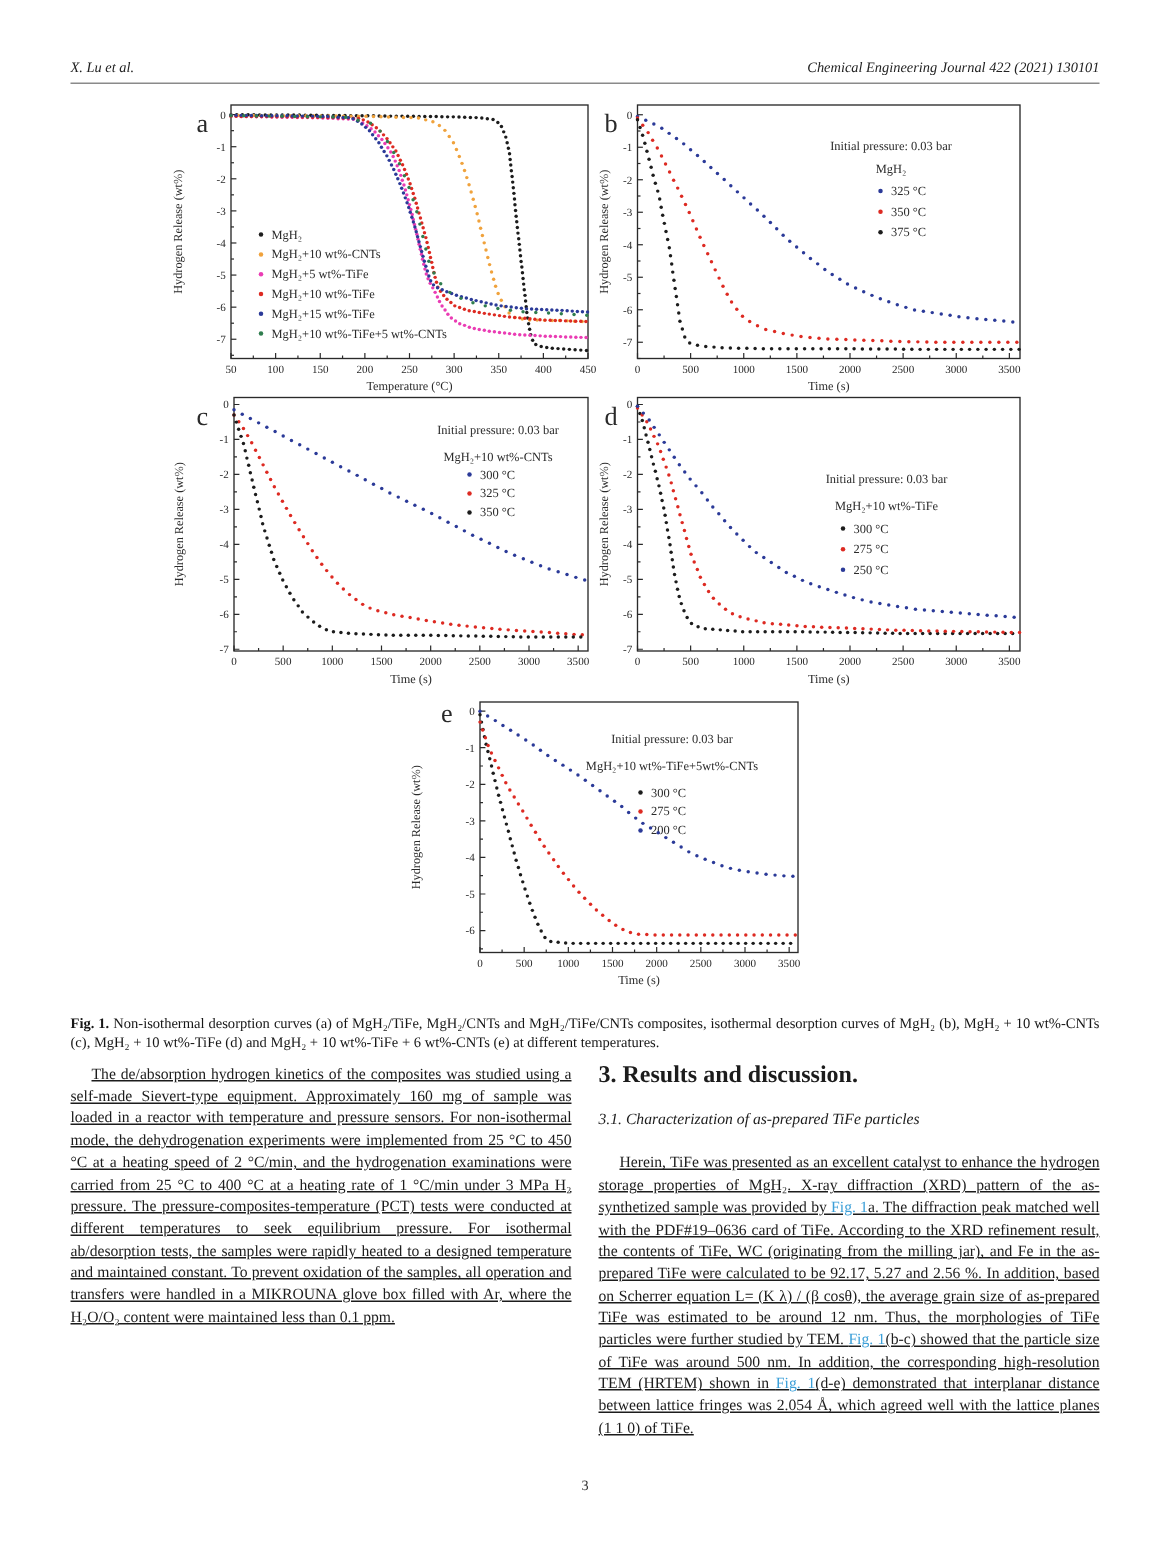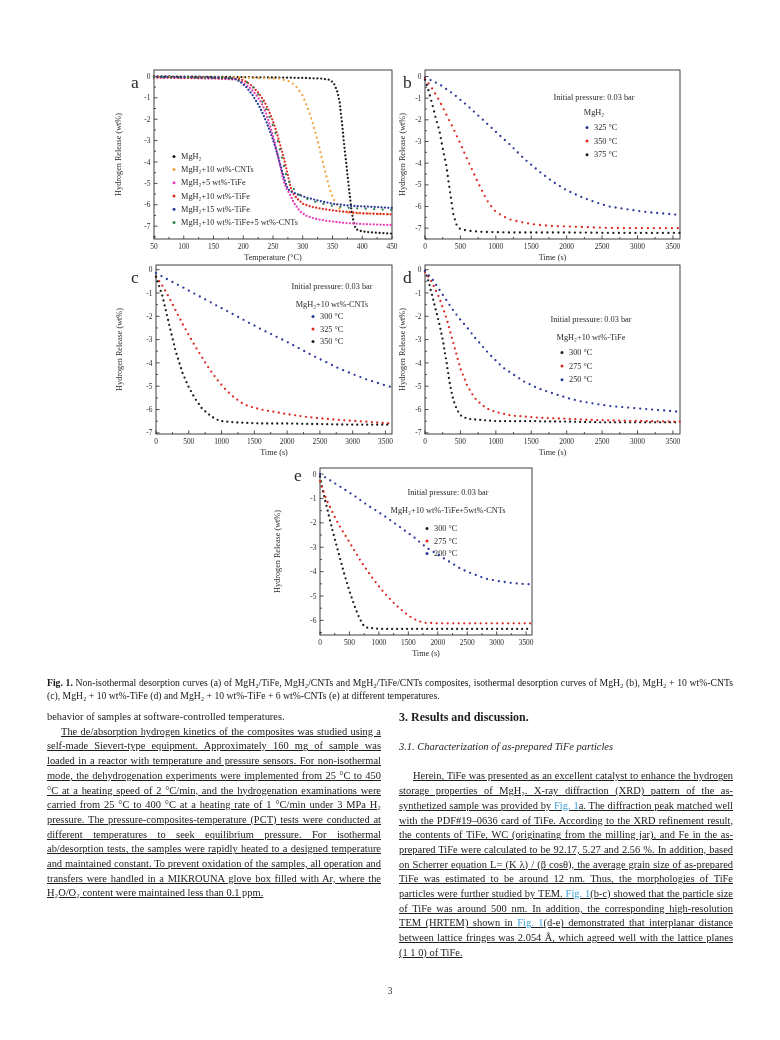--- a/index.html
+++ b/index.html
@@ -11,29 +11,33 @@
   .hdr .hr{float:right;}
   .figure-area{position:absolute;left:0;top:0;width:780px;height:668px;}
   .figure-area svg{position:absolute;}
   .caption{position:absolute;left:47px;top:666px;width:686px;font-size:9.7px;line-height:13.4px;
            text-align:justify;color:#161616;}
   .caption b{font-weight:bold;}
   .columns{position:absolute;left:47px;top:710px;width:686px;display:flex;gap:18px;}
   .col{width:334px;}
   .col p{margin:0;font-size:10.45px;line-height:14.7px;text-align:justify;}
   .col p.indent{text-indent:14px;text-decoration:underline;}
-  .col .h-bold{font-weight:bold;font-size:12px;margin:0 0 15px 0;text-align:left;}
+  .col .h-bold{font-weight:bold;font-size:16px;margin:0 0 15px 0;text-align:left;}
   .col .h-italic{font-style:italic;font-size:10.45px;margin:0 0 15px 0;text-align:left;}
   .link{color:#3b9fd8;margin-top:32px;}
   .pageno{position:absolute;left:0;top:986px;width:780px;text-align:center;font-size:9.5px;color:#333;}
 </style>
 </head>
 <body>
 
 <div class="page">
+  <div class="hdr">
+    <span class="hl">X. Lu et al.</span>
+    <span class="hr">Chemical Engineering Journal 422 (2021) 130101</span>
+  </div>
 
   <div class="figure-area" id="figure-area">
       <svg width="288" height="202" style="left: 112px; top: 62px;">
         <rect x="42" y="8" width="238" height="169" fill="none" stroke="#2a2a2a" stroke-width="0.9"></rect>
         <line x1="42" y1="177" x2="42" y2="173.4" stroke="#2a2a2a" stroke-width="0.8"></line>
         <line x1="56.875" y1="177" x2="56.875" y2="175" stroke="#2a2a2a" stroke-width="0.8"></line>
         <line x1="71.75" y1="177" x2="71.75" y2="173.4" stroke="#2a2a2a" stroke-width="0.8"></line>
         <line x1="86.625" y1="177" x2="86.625" y2="175" stroke="#2a2a2a" stroke-width="0.8"></line>
         <line x1="101.5" y1="177" x2="101.5" y2="173.4" stroke="#2a2a2a" stroke-width="0.8"></line>
         <line x1="116.375" y1="177" x2="116.375" y2="175" stroke="#2a2a2a" stroke-width="0.8"></line>
@@ -1512,21 +1516,20 @@
         <circle cx="266.7" cy="126.4" r="1.15" fill="#2b3a98"></circle>
         <circle cx="272.6" cy="126.9" r="1.15" fill="#2b3a98"></circle>
         <circle cx="278.6" cy="127.2" r="1.15" fill="#2b3a98"></circle>
       </svg>
     </div>
 
   <p class="caption"><b>Fig. 1.</b><span> Non-isothermal desorption curves (a) of MgH₂/TiFe, MgH₂/CNTs and MgH₂/TiFe/CNTs composites, isothermal desorption curves of MgH₂ (b), MgH₂ + 10 wt%-CNTs (c), MgH₂ + 10 wt%-TiFe (d) and MgH₂ + 10 wt%-TiFe + 6 wt%-CNTs (e) at different temperatures.</span></p>
 
   <div class="columns">
     <div class="col" id="col-left">
-        <p class="p"><span>behavior of samples at software-controlled temperatures.</span></p>
         <p class="p indent"><span>The de/absorption hydrogen kinetics of the composites was studied using a self-made Sievert-type equipment. Approximately 160 mg of sample was loaded in a reactor with temperature and pressure sensors. For non-isothermal mode, the dehydrogenation experiments were implemented from 25 °C to 450 °C at a heating speed of 2 °C/min, and the hydrogenation examinations were carried from 25 °C to 400 °C at a heating rate of 1 °C/min under 3 MPa H₂ pressure. The pressure-composites-temperature (PCT) tests were conducted at different temperatures to seek equilibrium pressure. For isothermal ab/desorption tests, the samples were rapidly heated to a designed temperature and maintained constant. To prevent oxidation of the samples, all operation and transfers were handled in a MIKROUNA glove box filled with Ar, where the H₂O/O₂ content were maintained less than 0.1 ppm.</span></p>
       </div>
     <div class="col" id="col-right">
         <p class="h-bold"><span>3. Results and discussion.</span></p>
         <p class="h-italic"><span>3.1. Characterization of as-prepared TiFe particles</span></p>
         <p class="p indent"><span>Herein, TiFe was presented as an excellent catalyst to enhance the hydrogen storage properties of MgH₂. X-ray diffraction (XRD) pattern of the as-synthetized sample was provided by </span><span class="link">Fig. 1</span><span>a. The diffraction peak matched well with the PDF#19–0636 card of TiFe. According to the XRD refinement result, the contents of TiFe, WC (originating from the milling jar), and Fe in the as-prepared TiFe were calculated to be 92.17, 5.27 and 2.56 %. In addition, based on Scherrer equation L= (K λ) / (β cosθ), the average grain size of as-prepared TiFe was estimated to be around 12 nm. Thus, the morphologies of TiFe particles were further studied by TEM. </span><span class="link">Fig. 1</span><span>(b-c) showed that the particle size of TiFe was around 500 nm. In addition, the corresponding high-resolution TEM (HRTEM) shown in </span><span class="link">Fig. 1</span><span>(d-e) demonstrated that interplanar distance between lattice fringes was 2.054 Å, which agreed well with the lattice planes (1 1 0) of TiFe.</span></p>
       </div>
   </div>
 
   <div class="pageno">3</div>

